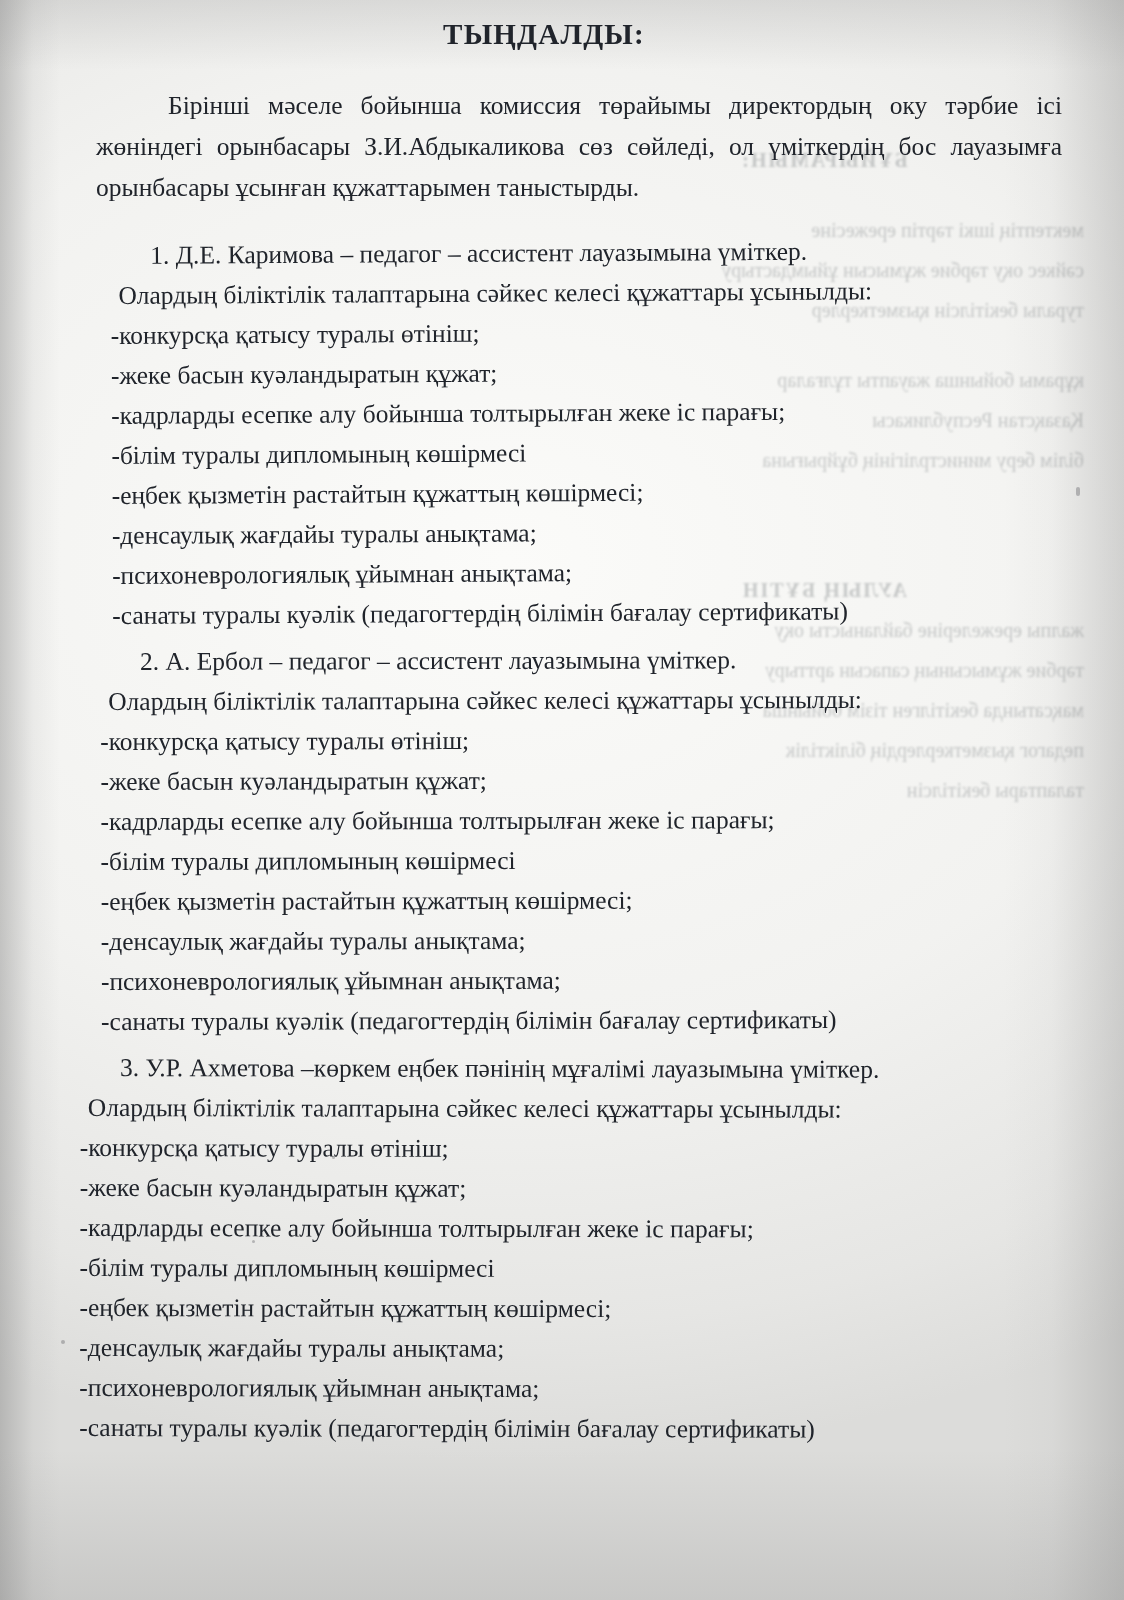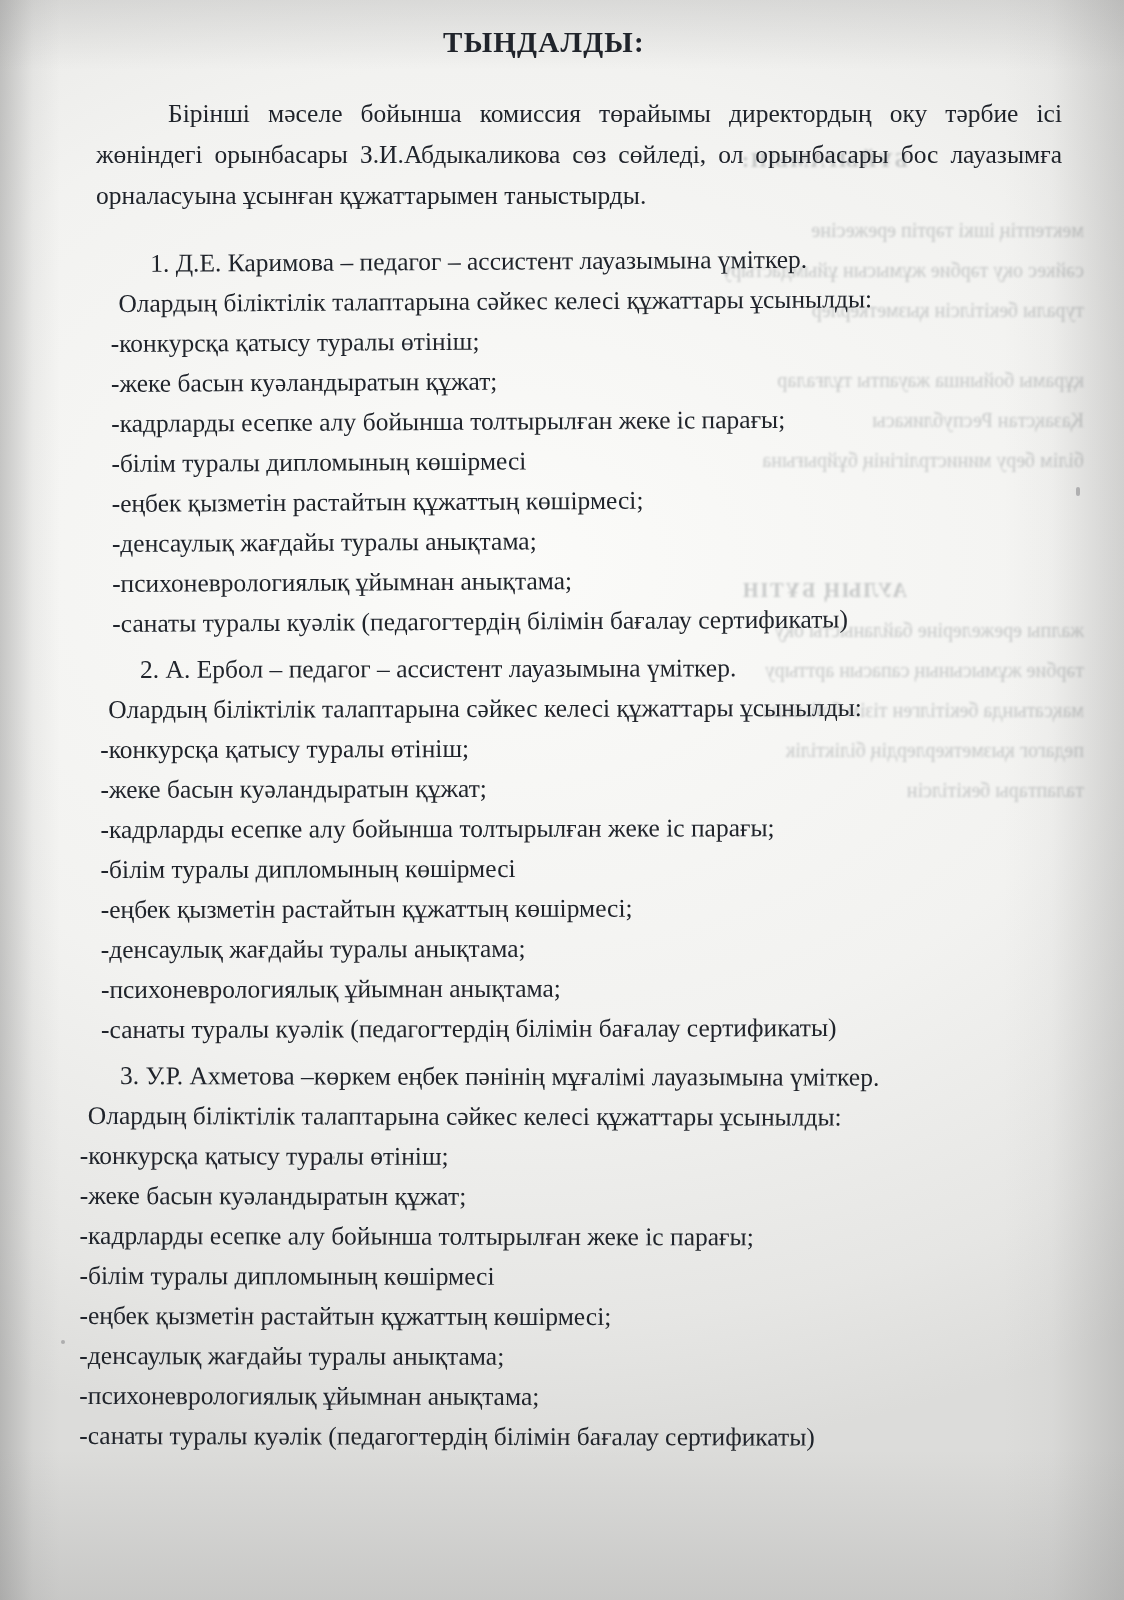--- a/index.html
+++ b/index.html
@@ -75,21 +75,21 @@
     font-weight: bold;
     letter-spacing: 2px;
   }
   #bleed .bl-gap { height: 30px; }
 
   
   #content {
     position: absolute;
     top: 0; left: 0;
     width: 1124px;
-    padding: 16px 62px 0 96px;
+    padding: 8px 62px 0 96px;
     box-sizing: border-box;
     color: #20242b;
   }
 
   .doc-title {
     text-align: center;
     font-weight: bold;
     font-size: 29px;
     letter-spacing: 1.2px;
     margin: 10px 0 0 0;
@@ -167,21 +167,21 @@
     <div>тәрбие жұмысының сапасын арттыру</div>
     <div>мақсатында бекітілген тізім бойынша</div>
     <div>педагог қызметкерлердің біліктілік</div>
     <div>талаптары бекітілсін</div>
   </div>
 
   <div id="content">
 
     <div class="doc-title">ТЫҢДАЛДЫ:</div>
 
-    <p class="para">Бірінші мәселе бойынша комиссия төрайымы директордың оку тәрбие ісі жөніндегі орынбасары  З.И.Абдыкаликова сөз сөйледі, ол орынбасары бос лауазымға орналасуына ұсынған құжаттарымен таныстырды.</p>
+    <p class="para">Бірінші мәселе бойынша комиссия төрайымы директордың оку тәрбие ісі жөніндегі орынбасары  З.И.Абдыкаликова сөз сөйледі, ол үміткердің бос лауазымға орынбасары ұсынған құжаттарымен таныстырды.</p>
 
     <div class="skew-a b1">
       <div class="item-head">
         <span>1.</span>
         <span>Д.Е. Каримова  – педагог – ассистент  лауазымына үміткер.</span>
       </div>
       <p class="sub-line lead">Олардың  біліктілік талаптарына сәйкес келесі құжаттары ұсынылды:</p>
       <p class="sub-line docline">-конкурсқа қатысу туралы өтініш;</p>
       <p class="sub-line docline">-жеке басын куәландыратын құжат;</p>
       <p class="sub-line docline">-кадрларды есепке алу бойынша толтырылған жеке іс парағы;</p>

